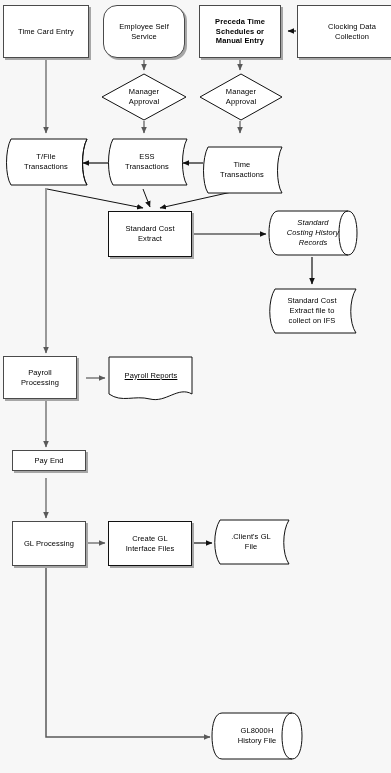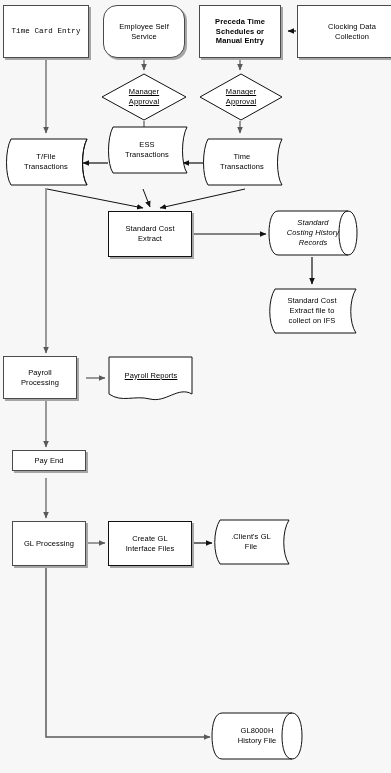--- a/index.html
+++ b/index.html
@@ -43,21 +43,20 @@
   
   .shape-box {
     background: #ffffff;
     border: 1px solid #4a4a4a;
     box-shadow: 2px 2px 0 0 #a6a6a6;
   }
   
   .shape-diamond {
     background: transparent;
     border: none;
-    text-decoration: underline;
   }
   .shape-diamond .svgwrap, .shape-tape .svgwrap,
   .shape-cyl .svgwrap, .shape-doc .svgwrap {
     position: absolute;
     left: 0; top: 0;
     width: 100%;
     height: 100%;
     z-index: 1;
   }
   .node svg { display: block; width: 100%; height: 100%; overflow: visible; }
@@ -113,21 +112,21 @@
       <path d="M46,478 L46,518" stroke="#595959" marker-end="url(#ahg)"></path>
 
       <path d="M86,543 L105,543" stroke="#595959" marker-end="url(#ahg)"></path>
 
       <path d="M192,543 L212,543" stroke="#111" marker-end="url(#ah)"></path>
 
       <path d="M46,566 L46,737 L210,737" stroke="#595959" stroke-width="1.5" marker-end="url(#ahg)"></path>
     </g>
   </svg>
 
-  <div class="node shape-box" style="left:3px;  top:5px;  width:86px; height:53px;font-family:Liberation Mono, monospace;">
+  <div class="node shape-box" style="left:3px;  top:5px;  width:86px; height:53px;">
     <span class="lbl">Time Card Entry</span>
   </div>
   <div class="node shape-box" style="left:103px; top:5px; width:82px; height:53px;border-radius:14px;">
     <span class="lbl">Employee Self
 Service</span>
   </div>
   <div class="node shape-box" style="left:199px; top:5px; width:82px; height:53px;font-weight:bold;">
     <span class="lbl">Preceda Time
 Schedules or
 Manual Entry</span>
@@ -159,30 +158,30 @@
   <div class="node shape-tape" style="left:3px; top:136px; width:86px; height:52px;">
     <span class="svgwrap">
       <svg viewBox="0 0 86 52" preserveAspectRatio="none">
         <path d="M8,3 L84,3 C78,14 78,40 84,49 L8,49 C2,40 2,14 8,3 Z" fill="#ffffff" stroke="#111" stroke-width="1"></path>
         <path d="M84,3 C78,14 78,40 84,49" fill="none" stroke="#111" stroke-width="1"></path>
       </svg>
     </span>
     <span class="lbl">T/File
 Transactions</span>
   </div>
-  <div class="node shape-tape" style="left:105px; top:124px; width:84px; height:52px;">
+  <div class="node shape-tape" style="left:105px; top:136px; width:84px; height:52px;">
     <span class="svgwrap">
       <svg viewBox="0 0 84 52" preserveAspectRatio="none">
         <path d="M8,3 L82,3 C76,14 76,40 82,49 L8,49 C2,40 2,14 8,3 Z" fill="#ffffff" stroke="#111" stroke-width="1"></path>
       </svg>
     </span>
     <span class="lbl">ESS
 Transactions</span>
   </div>
-  <div class="node shape-tape" style="left:200px; top:136px; width:84px; height:52px;">
+  <div class="node shape-tape" style="left:200px; top:144px; width:84px; height:52px;">
     <span class="svgwrap">
       <svg viewBox="0 0 84 52" preserveAspectRatio="none">
         <path d="M8,3 L82,3 C76,14 76,40 82,49 L8,49 C2,40 2,14 8,3 Z" fill="#ffffff" stroke="#111" stroke-width="1"></path>
       </svg>
     </span>
     <span class="lbl">Time
 Transactions</span>
   </div>
 
   <div class="node shape-box" style="left:108px; top:211px; width:84px; height:46px; border-color:#111;">

